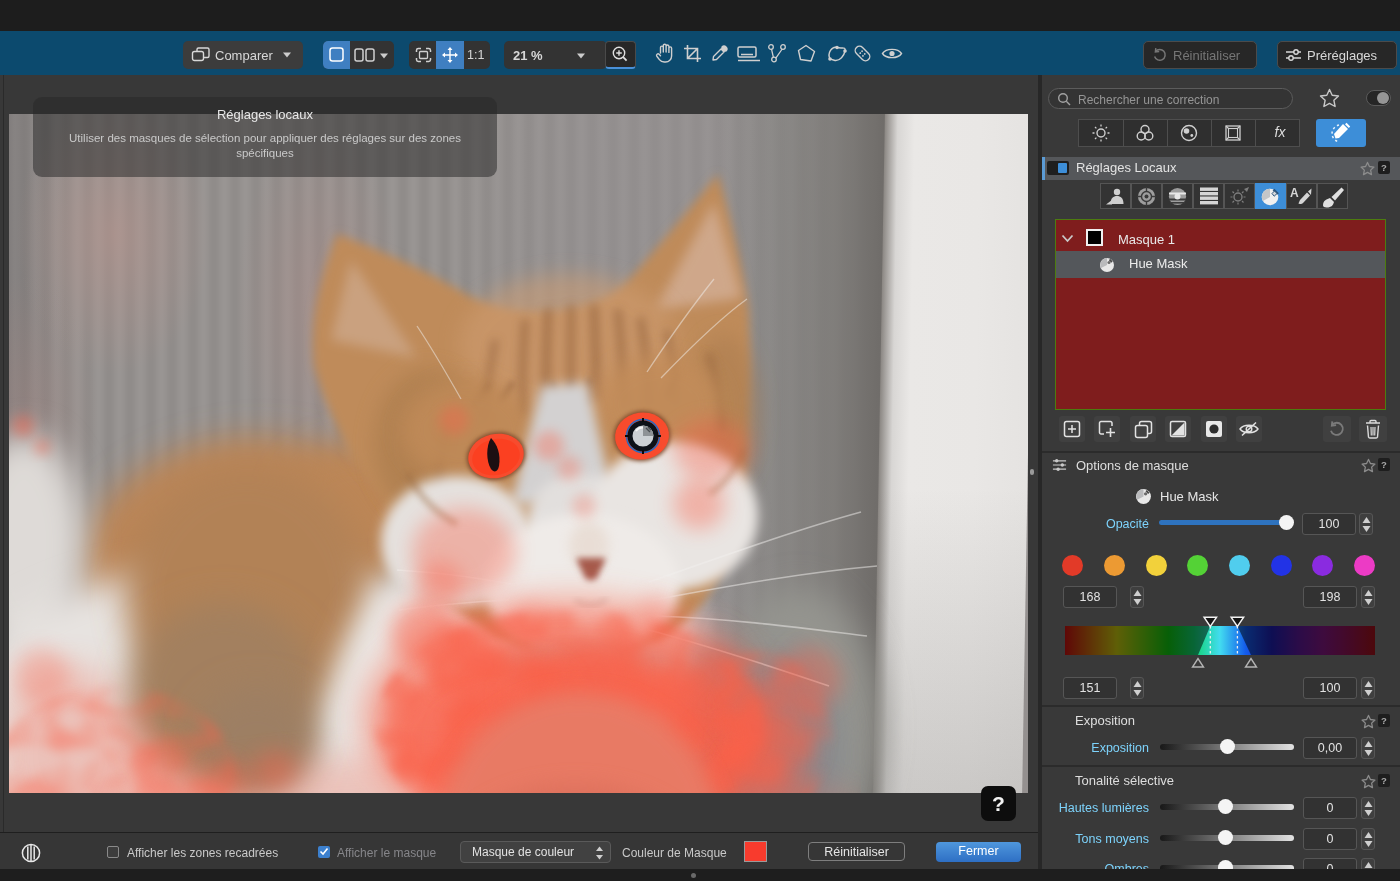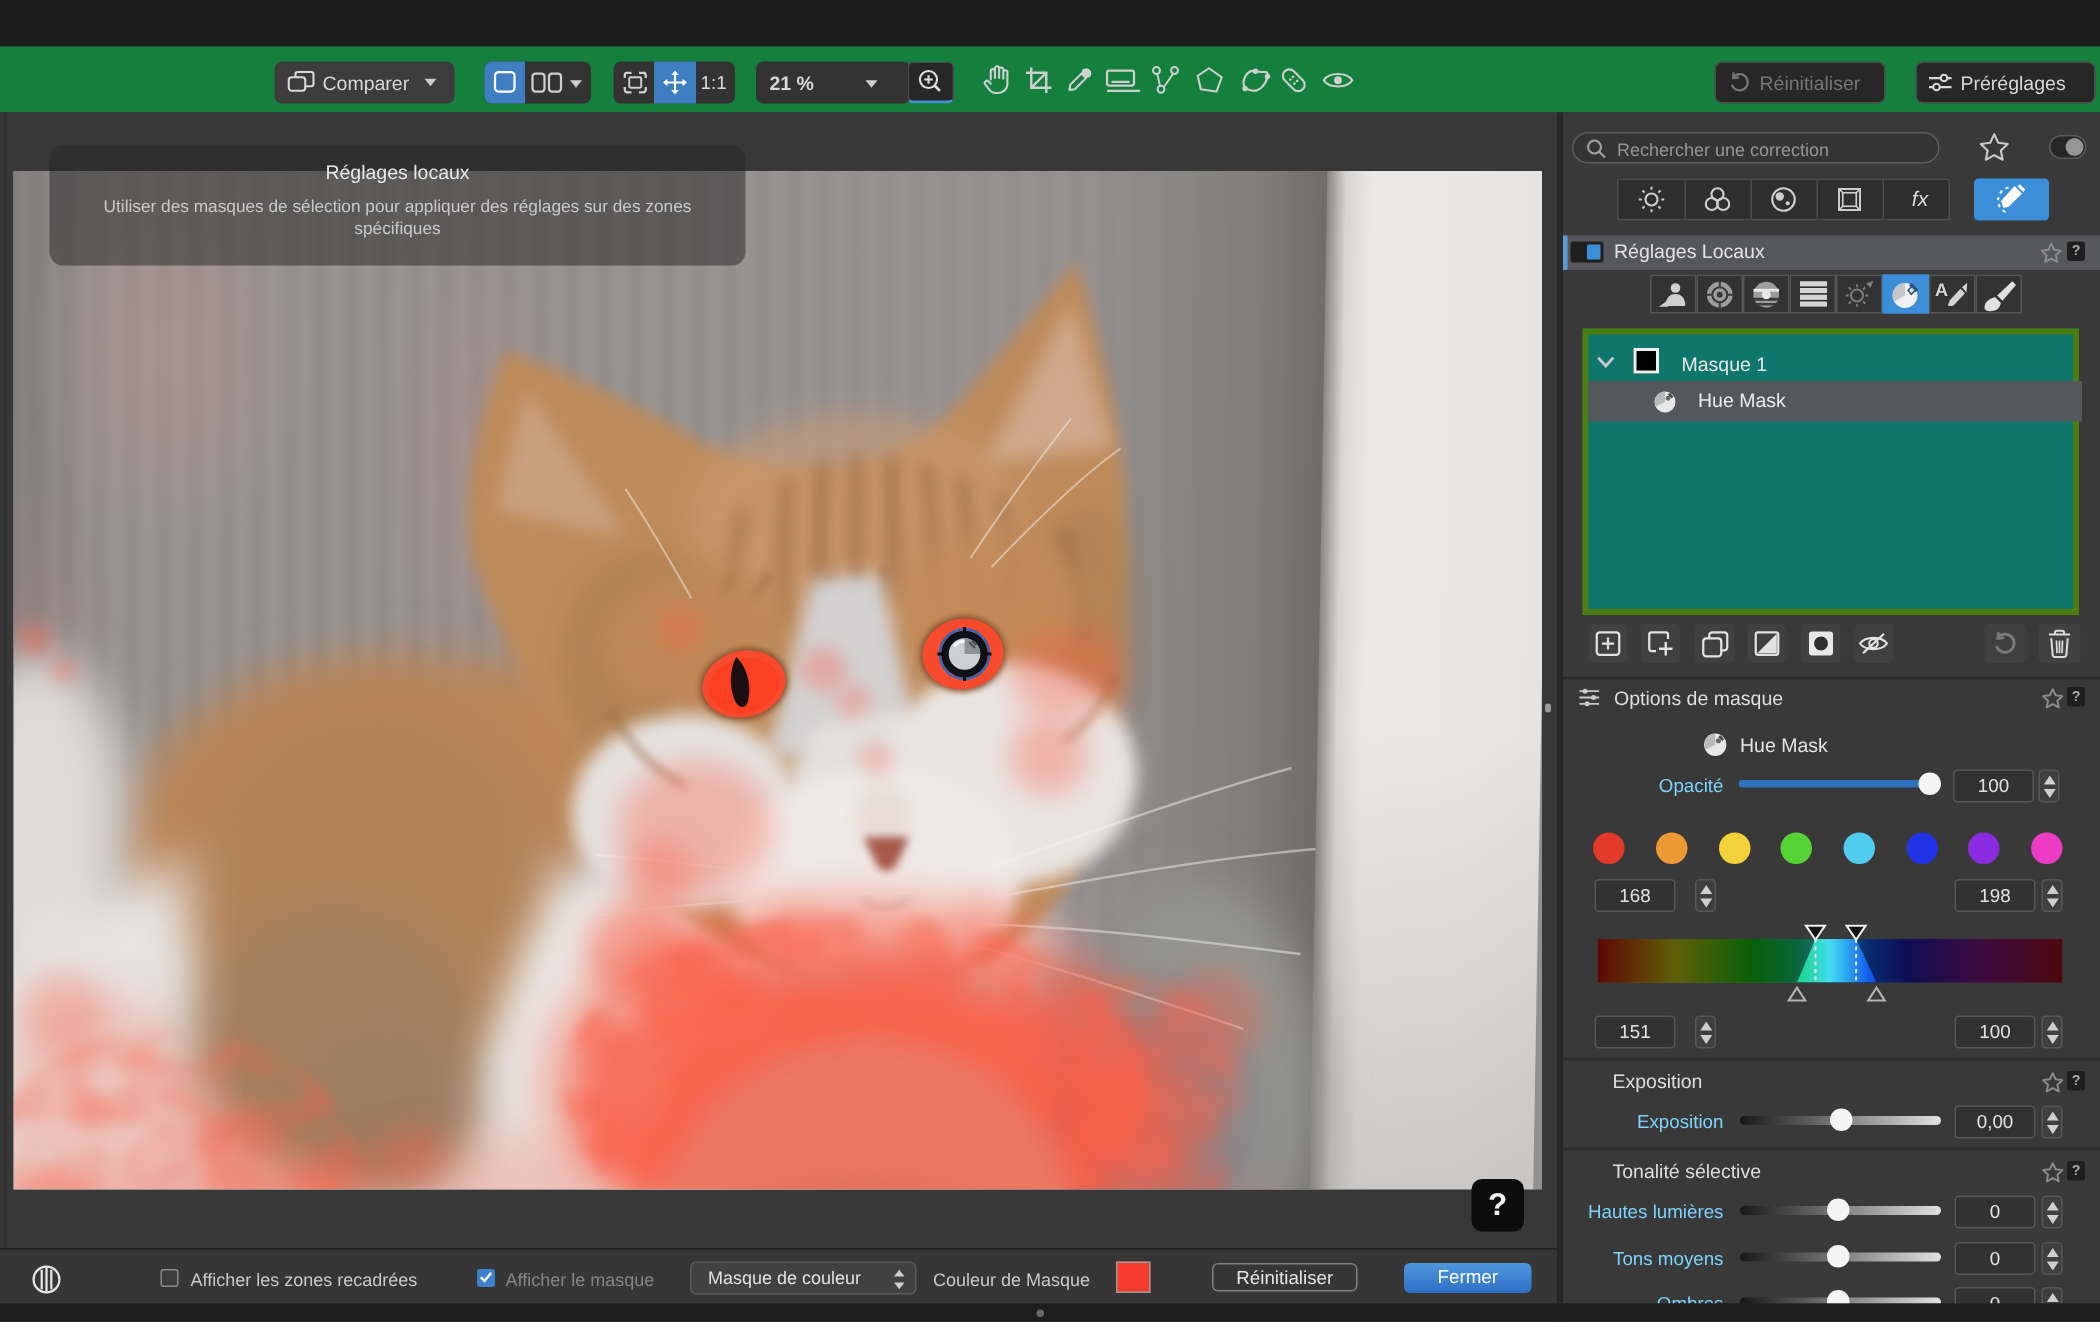--- a/index.html
+++ b/index.html
@@ -4,21 +4,21 @@
 <style>
 * { margin:0; padding:0; box-sizing:border-box; }
 html,body { width:1400px; height:881px; overflow:hidden; background:#1d1d1d;
   font-family:"Liberation Sans", sans-serif; }
 #root { position:absolute; left:0; top:0; width:1400px; height:881px; }
 .abs { position:absolute; }
 
 
 #titlebar { left:0; top:0; width:1400px; height:31px; background:#2c2c2c;
   color:#dfdfdf; font-size:13.5px; font-weight:bold; }
-#toolbar { left:0; top:31px; width:1400px; height:44px; background:#15803d; }
+#toolbar { left:0; top:31px; width:1400px; height:44px; background:#0c4a6e; }
 #workspace { left:0; top:75px; width:1038px; height:794px; background:#383838; }
 #vline-left { left:3px; top:75px; width:1px; height:757px; background:#2a2a2a; }
 #divider { left:1038px; top:75px; width:4px; height:806px; background:#272727; }
 #panel { left:1042px; top:75px; width:358px; height:794px; background:#393939; overflow:hidden;
   font-size:13px; color:#d9d9d9; }
 .numbox { position:absolute; width:54px; height:22px; background:#323232; border:1px solid #565656;
   border-radius:3px; color:#e2e2e2; font-size:12.5px; text-align:center; line-height:20px; }
 .spin { position:absolute; width:14px; height:22px; background:#3f3f3f; border:1px solid #565656; border-radius:3px; }
 .spin svg { position:absolute; left:1px; top:2px; }
 .gtrack { position:absolute; height:6px; border-radius:3px;
@@ -498,21 +498,21 @@
           </svg>
       </div>
       <div class="toolcell" style="left:217px;">
         <svg class="abs" style="left:3px; top:2px;" width="24" height="22" viewBox="0 0 24 22">
             <path d="M2 19.5 C2 14 6 13.5 9 12 L13 16 C12 19 11 21.5 5.5 21.5 C3.5 21.5 2 20.5 2 19.5 Z" fill="#e0e0e0"></path>
             <path d="M10.5 11 L20.5 1.5 L23 4 L14 14.5 Z" fill="#e0e0e0"></path>
           </svg>
       </div>
     </div>
 
-    <div class="abs" style="left:13px; top:144px; width:331px; height:191px; background:#0f766e; border:4px solid #4d7c0f;">
+    <div class="abs" style="left:13px; top:144px; width:331px; height:191px; background:#7f1d1d; border:1px solid #4d7c0f;">
       <svg class="abs" style="left:5px; top:14px;" width="13" height="9" viewBox="0 0 13 9">
           <path d="M1.5 1.5 L6.5 7 L11.5 1.5" fill="none" stroke="#c9c9c9" stroke-width="1.8"></path>
         </svg>
       <div class="abs" style="left:30px; top:9px; width:17px; height:17px; background:#000; border:2px solid #f0f0f0;"></div>
       <span class="abs" style="left:62px; top:12px; color:#e8e8e8;">Masque 1</span>
       <div class="abs" style="left:0; top:31px; width:329px; height:27px; background:#54575b;">
         <svg class="abs" style="left:43px; top:6px;" width="16" height="16" viewBox="0 0 16 16">
             <circle cx="8" cy="8" r="7" fill="#e8e8e8"></circle>
             <path d="M8 1 A7 7 0 0 0 2 11 L 8 8 Z" fill="#b9babc"></path>
             <path d="M10.5 2.5 L13 5" stroke="#4a4a4a" stroke-width="1.8"></path>

